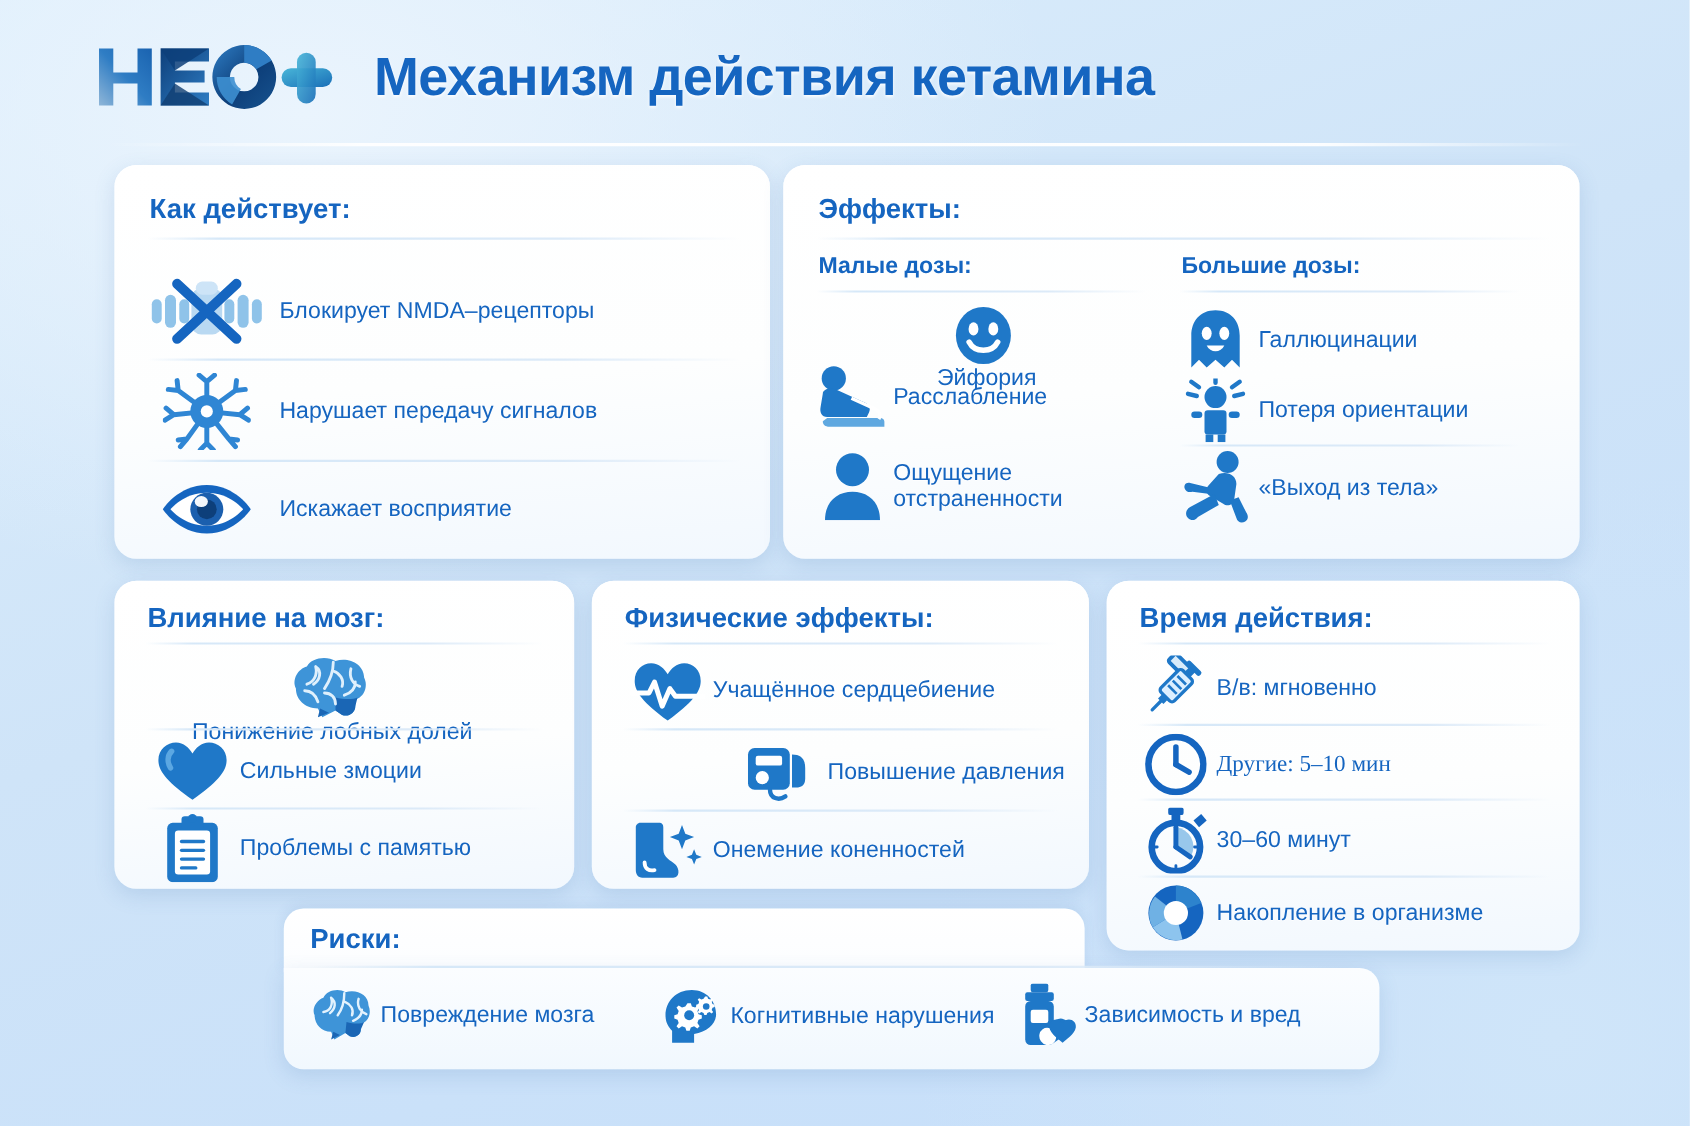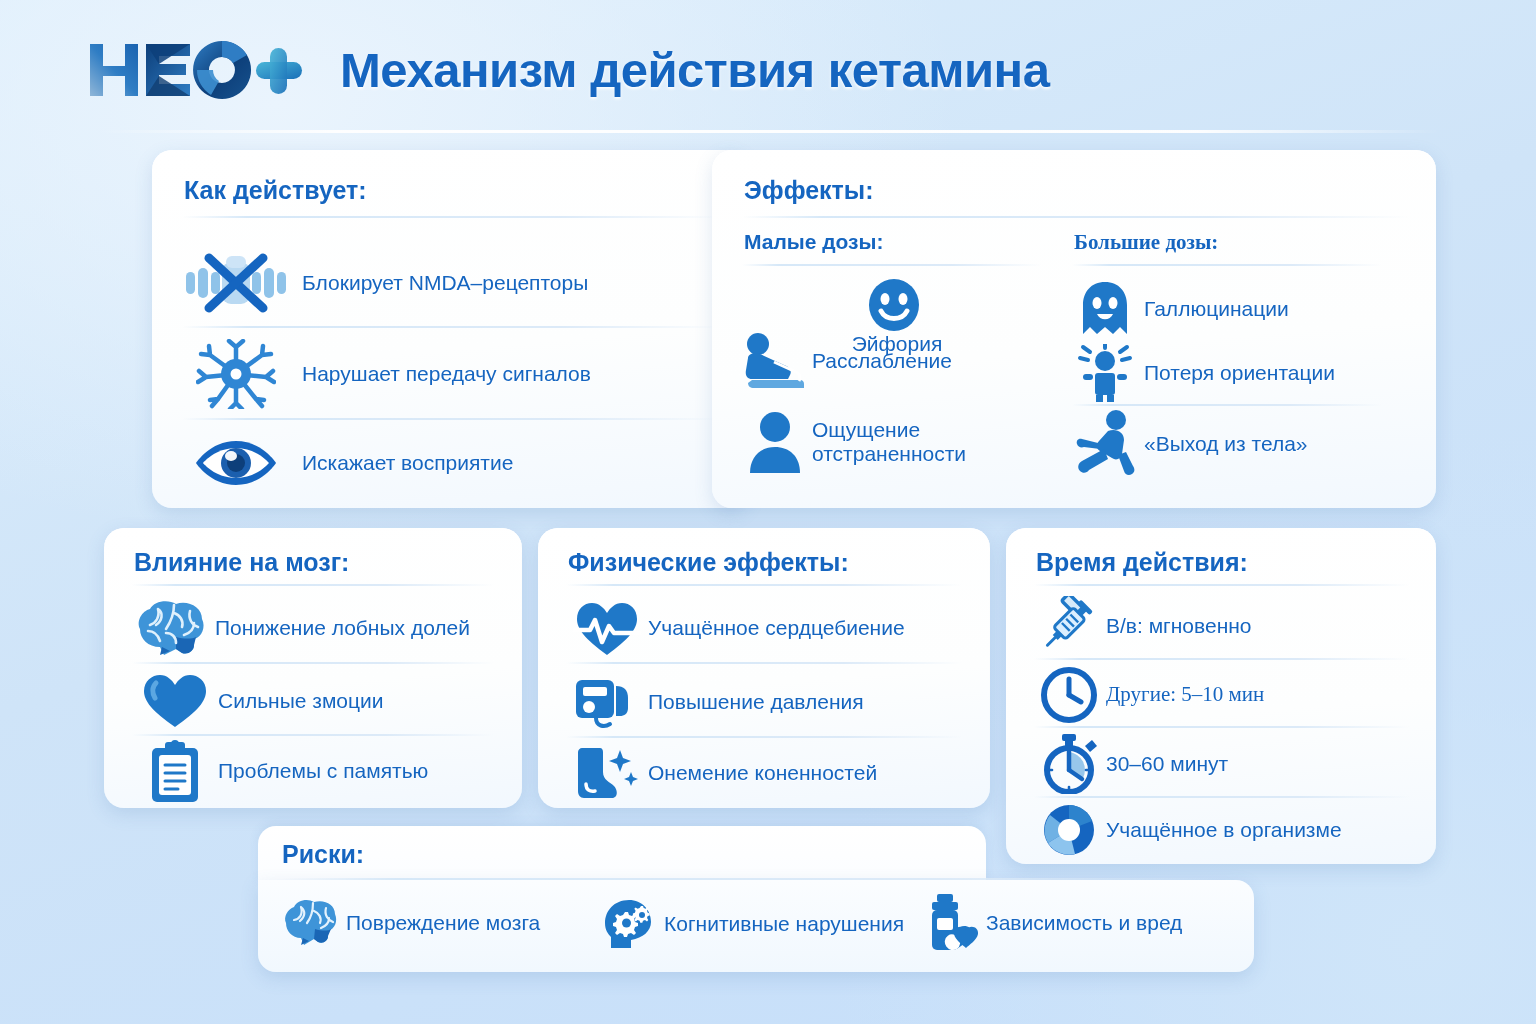--- a/index.html
+++ b/index.html
@@ -106,21 +106,21 @@
 
         <rect x="168" y="24" width="46" height="17" rx="8.5" fill="url(#gP)"></rect>
         <rect x="182" y="10" width="17" height="46" rx="8.5" fill="url(#gP)" opacity=".92"></rect>
       </svg>
     </div>
 
     <div class="title">Механизм действия кетамина</div>
     <div class="headrule"></div>
   </div>
 
-  <div class="card" style="left:104px;top:150px;width:596px;height:358px;margin-left:48px;">
+  <div class="card" style="left:104px;top:150px;width:596px;height:358px;">
     <div class="card-title" style="left:32px;top:26px;">Как действует:</div>
     <div class="rule" style="left:30px;top:66px;width:540px;"></div>
 
     <div class="row" style="left:32px;top:94px;width:540px;height:78px;">
       <span class="ico">
         <svg width="104" height="62" viewBox="0 0 104 62">
           <g fill="#b9d9f2">
             <rect x="38" y="10" width="28" height="42" rx="9"></rect>
             <rect x="42" y="4" width="20" height="12" rx="6" fill="#cde4f7"></rect>
           </g>
@@ -212,21 +212,21 @@
       <span class="ico" style="width:62px;">
         <svg width="54" height="62" viewBox="0 0 54 62">
           <circle cx="27" cy="16" r="15" fill="#1f78c8"></circle>
           <path d="M2 62 C2 45 13 36 27 36 C41 36 52 45 52 62 Z" fill="#1f78c8"></path>
         </svg>
       </span>
       <span class="lbl" style="margin-left:6px;">Ощущение
 отстраненности</span>
     </div>
 
-    <div class="sub-title" style="left:362px;top:80px;font-family:Liberation Serif, serif;">Большие дозы:</div>
+    <div class="sub-title" style="left:362px;top:80px;">Большие дозы:</div>
     <div class="rule" style="left:360px;top:114px;width:310px;"></div>
 
     <div class="row" style="left:362px;top:192px;width:320px;height:62px;">
       <span class="ico" style="width:62px;">
         <svg width="56" height="58" viewBox="0 0 56 58">
           <g stroke="#1f78c8" stroke-width="4" stroke-linecap="round">
             <line x1="13" y1="8" x2="6" y2="3"></line>
               <line x1="11" y1="16" x2="3" y2="14"></line>
             <line x1="43" y1="8" x2="50" y2="3"></line>
               <line x1="45" y1="16" x2="53" y2="14"></line>
@@ -267,21 +267,21 @@
         </svg>
       </span>
       <span class="lbl" style="margin-left:8px;">«Выход из тела»</span>
     </div>
   </div>
 
   <div class="card" style="left:104px;top:528px;width:418px;height:280px;">
     <div class="card-title" style="left:30px;top:20px;">Влияние на мозг:</div>
     <div class="rule" style="left:28px;top:56px;width:362px;"></div>
 
-    <div class="row" style="left:27px;top:68px;width:370px;height:64px;">
+    <div class="row" style="left:12px;top:68px;width:370px;height:64px;flex-direction:column;">
       <span class="ico" style="width:82px;">
         <svg width="72" height="58" viewBox="0 0 72 58">
           <path d="M14 10 C18 2 32 0 40 5 C52 1 66 8 66 20 C70 28 66 38 58 40 L58 46 C58 52 52 56 46 54 L40 50 L28 56 L24 48 C12 48 4 40 4 30 C0 22 6 12 14 10 Z" fill="#3e94d8"></path>
           <path d="M26 48 L24 56 L34 52 Z" fill="#1a66b5"></path>
           <path d="M40 38 C48 40 56 40 60 38 L58 46 C58 52 52 56 46 54 L40 50 Z" fill="#1a66b5"></path>
           <g fill="none" stroke="#dff0fc" stroke-width="2.6" stroke-linecap="round">
             <path d="M22 10 C24 18 20 24 14 26 M22 10 C28 14 26 22 20 26"></path>
             <path d="M38 6 C38 16 34 24 30 30 M38 14 C44 16 48 22 46 28"></path>
             <path d="M54 12 C52 20 56 26 62 28 M48 36 C54 34 58 30 58 24"></path>
             <path d="M12 32 C18 32 22 36 24 42 M30 34 C36 34 40 38 40 44"></path>
@@ -330,21 +330,21 @@
       <span class="ico" style="width:78px;">
         <svg width="68" height="58" viewBox="0 0 68 58">
           <path d="M34 56 C12 40 4 30 4 20 C4 10 11 4 19 4 C26 4 31 9 34 14 C37 9 42 4 49 4 C57 4 64 10 64 20 C64 30 56 40 34 56 Z" fill="#1f78c8"></path>
           <path d="M0 31 L17 31 L22 21 L29 43 L36 27 L41 34 L68 34" fill="none" stroke="#ffffff" stroke-width="4.5" stroke-linecap="round" stroke-linejoin="round"></path>
         </svg>
       </span>
       <span class="lbl" style="margin-left:2px;">Учащённое сердцебиение</span>
     </div>
     <div class="rule" style="left:28px;top:134px;width:396px;"></div>
 
-    <div class="row" style="left:30px;top:142px;width:400px;height:64px;">
+    <div class="row" style="left:30px;top:142px;width:400px;height:64px;justify-content:flex-end;">
       <span class="ico" style="width:78px;">
         <svg width="66" height="56" viewBox="0 0 66 56">
           <rect x="2" y="6" width="38" height="38" rx="6" fill="#1f78c8"></rect>
           <rect x="9" y="13" width="24" height="9" rx="2" fill="#ffffff"></rect>
           <circle cx="15" cy="33" r="6" fill="#ffffff"></circle>
           <path d="M42 12 C50 12 54 16 54 24 L54 34 C54 40 50 42 46 42 L42 42 Z" fill="#1f78c8"></path>
           <path d="M22 44 C22 52 30 54 36 50" fill="none" stroke="#1f78c8" stroke-width="4" stroke-linecap="round"></path>
         </svg>
       </span>
       <span class="lbl" style="margin-left:2px;">Повышение давления</span>
@@ -427,21 +427,21 @@
     <div class="row" style="left:30px;top:272px;width:380px;height:60px;">
       <span class="ico" style="width:66px;">
         <svg width="54" height="54" viewBox="0 0 54 54">
           <circle cx="27" cy="27" r="25" fill="#1565c0"></circle>
           <path d="M27 27 L27 2 A25 25 0 0 1 50 18 Z" fill="#2d83cd"></path>
           <path d="M27 27 L6 40 A25 25 0 0 1 8 12 Z" fill="#6fb1e4"></path>
           <path d="M27 27 L6 40 A25 25 0 0 0 33 51 Z" fill="#8dc4ee"></path>
           <circle cx="27" cy="27" r="11" fill="#ffffff"></circle>
         </svg>
       </span>
-      <span class="lbl" style="margin-left:4px;">Учащённое в организме</span>
+      <span class="lbl" style="margin-left:4px;">Накопление в организме</span>
     </div>
   </div>
 
   <div style="position:absolute;left:258px;top:826px;width:728px;height:58px;
               background:linear-gradient(180deg,#ffffff,#fbfdff);
               border-radius:18px 18px 0 0;
               box-shadow:0 -3px 10px rgba(70,120,175,.10);">
     <div class="card-title" style="left:24px;top:14px;">Риски:</div>
   </div>
 

